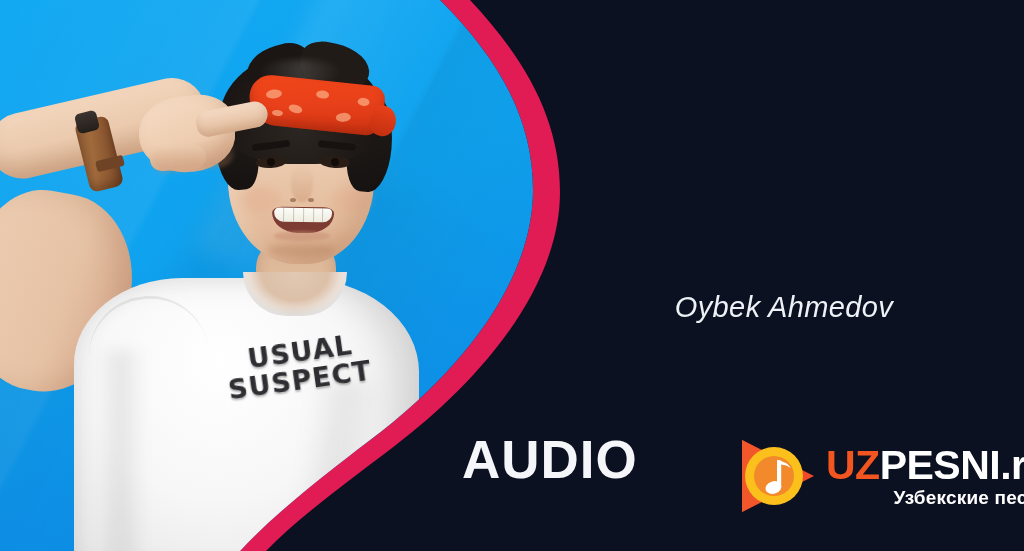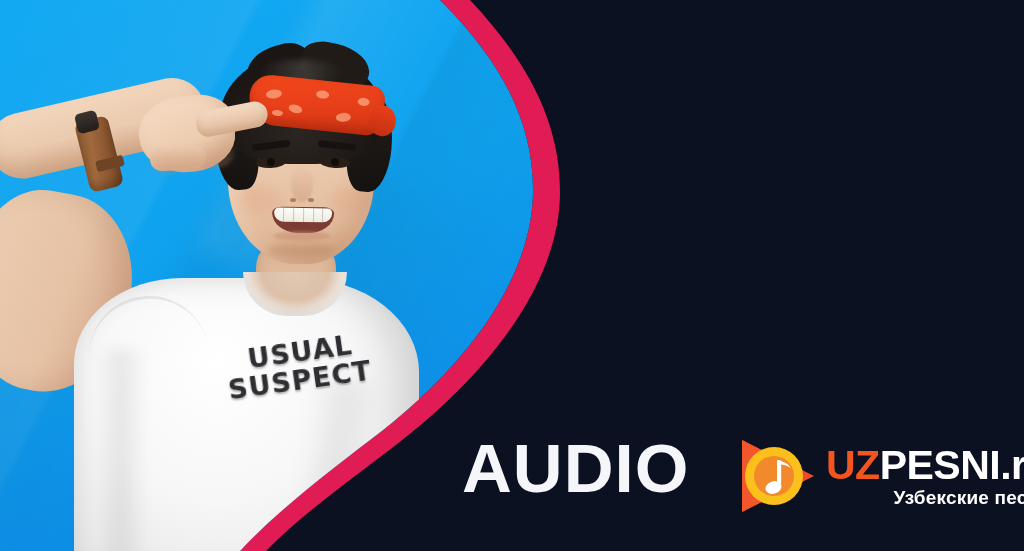--- a/index.html
+++ b/index.html
@@ -453,21 +453,21 @@
     font-weight: 400;
     font-size: 29px;
     letter-spacing: 0.4px;
   }
   .audio {
     position: absolute;
     left: 462px; top: 429px;
     color: #f4f6f9;
     font-family: "Liberation Sans", sans-serif;
     font-weight: 700;
-    font-size: 69px;
+    font-size: 53px;
     letter-spacing: 1px;
   }
 
   
   .logo {
     position: absolute;
     left: 730px; top: 428px;
     width: 286px; height: 96px;
     display: flex;
     align-items: center;
@@ -578,20 +578,21 @@
       <div class="watch-buckle"></div>
       <div class="watch-keeper"></div>
       <div class="hand"></div>
       <div class="thumb"></div>
       <div class="knuckles"></div>
       <div class="finger-point"></div>
 
     </div>
   </div>
 
+  <div class="artist">Oybek Ahmedov</div>
   <div class="audio">AUDIO</div>
 
   <div class="logo">
     <div class="logo-mark">
       <svg viewBox="0 0 92 92" width="92" height="92" aria-hidden="true">
         <polygon points="12,10 12,82 84,46" fill="#ef4a2a"></polygon>
         <polygon points="12,10 12,82 46,64 46,28" fill="#f2562b"></polygon>
         <circle cx="44" cy="46" r="29" fill="#fbc01c"></circle>
         <circle cx="44" cy="46" r="20" fill="#f2892a"></circle>
         <g fill="#ffffff">

